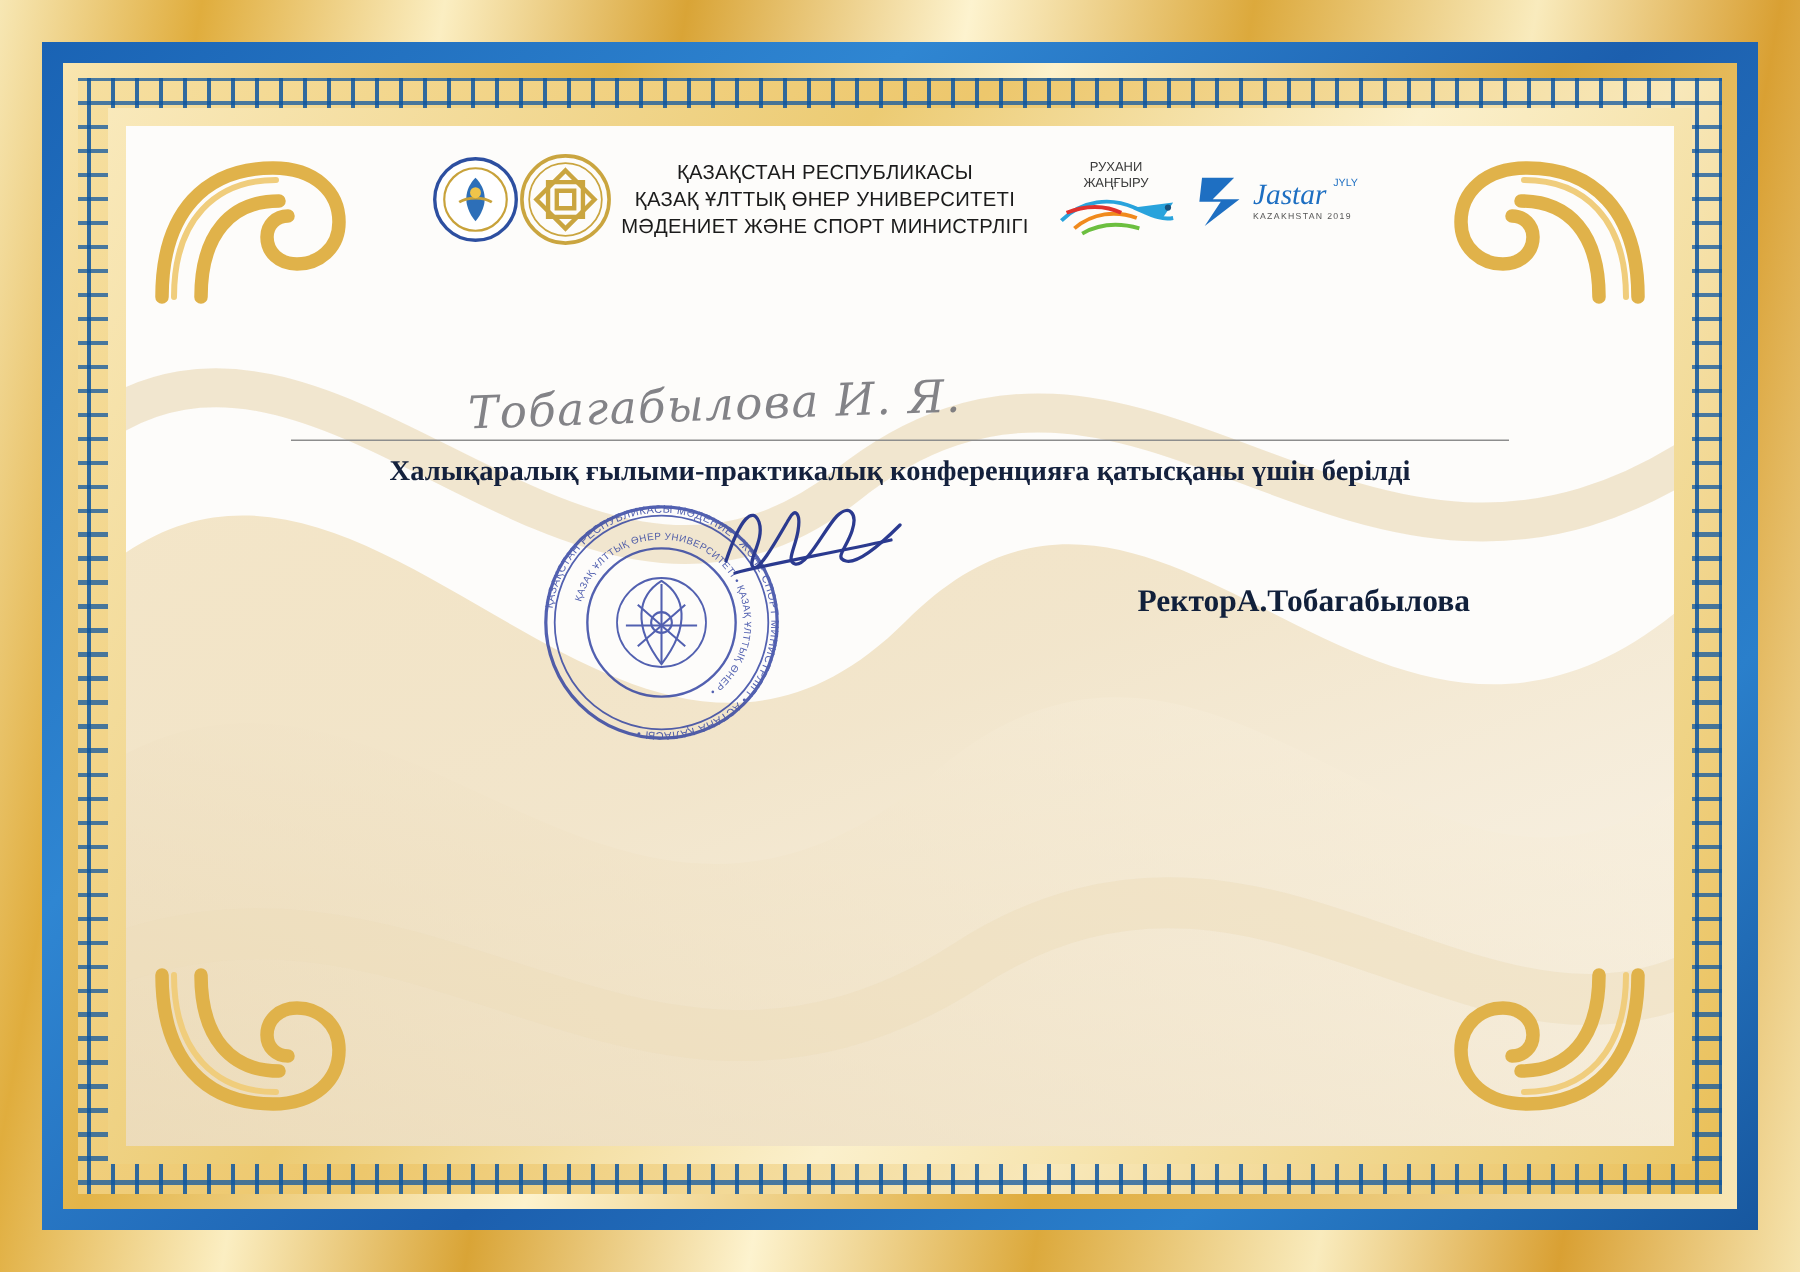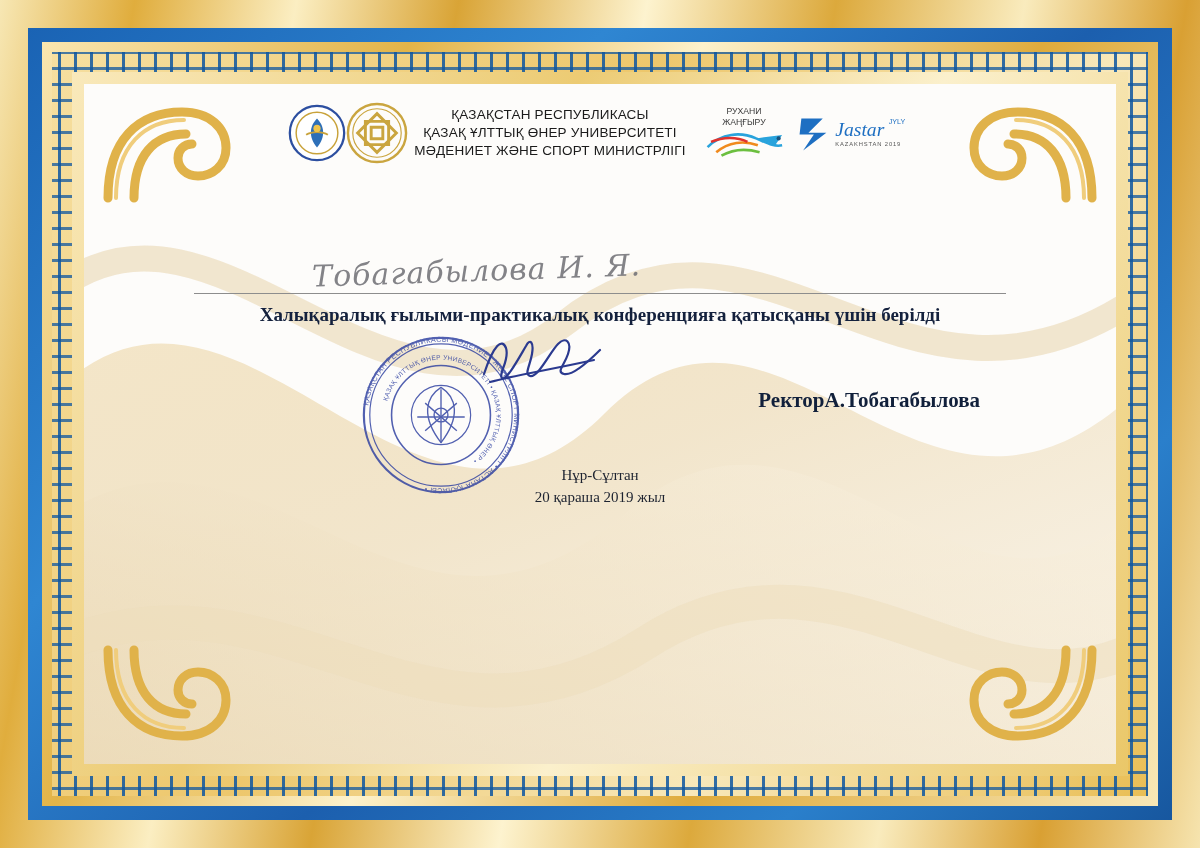--- a/index.html
+++ b/index.html
@@ -417,20 +417,16 @@
             <g fill="none" stroke="#2b3a8f" stroke-width="2.2" stroke-linecap="round">
               <path d="M8 48 C18 18 26 12 30 22 C34 34 22 48 26 52 C30 56 44 30 50 20 C54 12 58 16 56 28 C54 40 48 48 54 50 C62 52 74 26 82 18 C90 10 96 16 92 28 C88 40 80 46 88 48 C96 50 112 36 124 24"></path>
               <path d="M14 56 C36 50 72 44 118 34"></path>
             </g>
           </svg>
         </span>
 
         <span class="rector-name">А.Тобагабылова</span>
       </div>
 
-      <div class="footer">
-        <div>Нұр-Сұлтан</div>
-        <div>20 қараша 2019 жыл</div>
-      </div>
 
     </div>
   </div>
 </div>
 
 </body></html>

